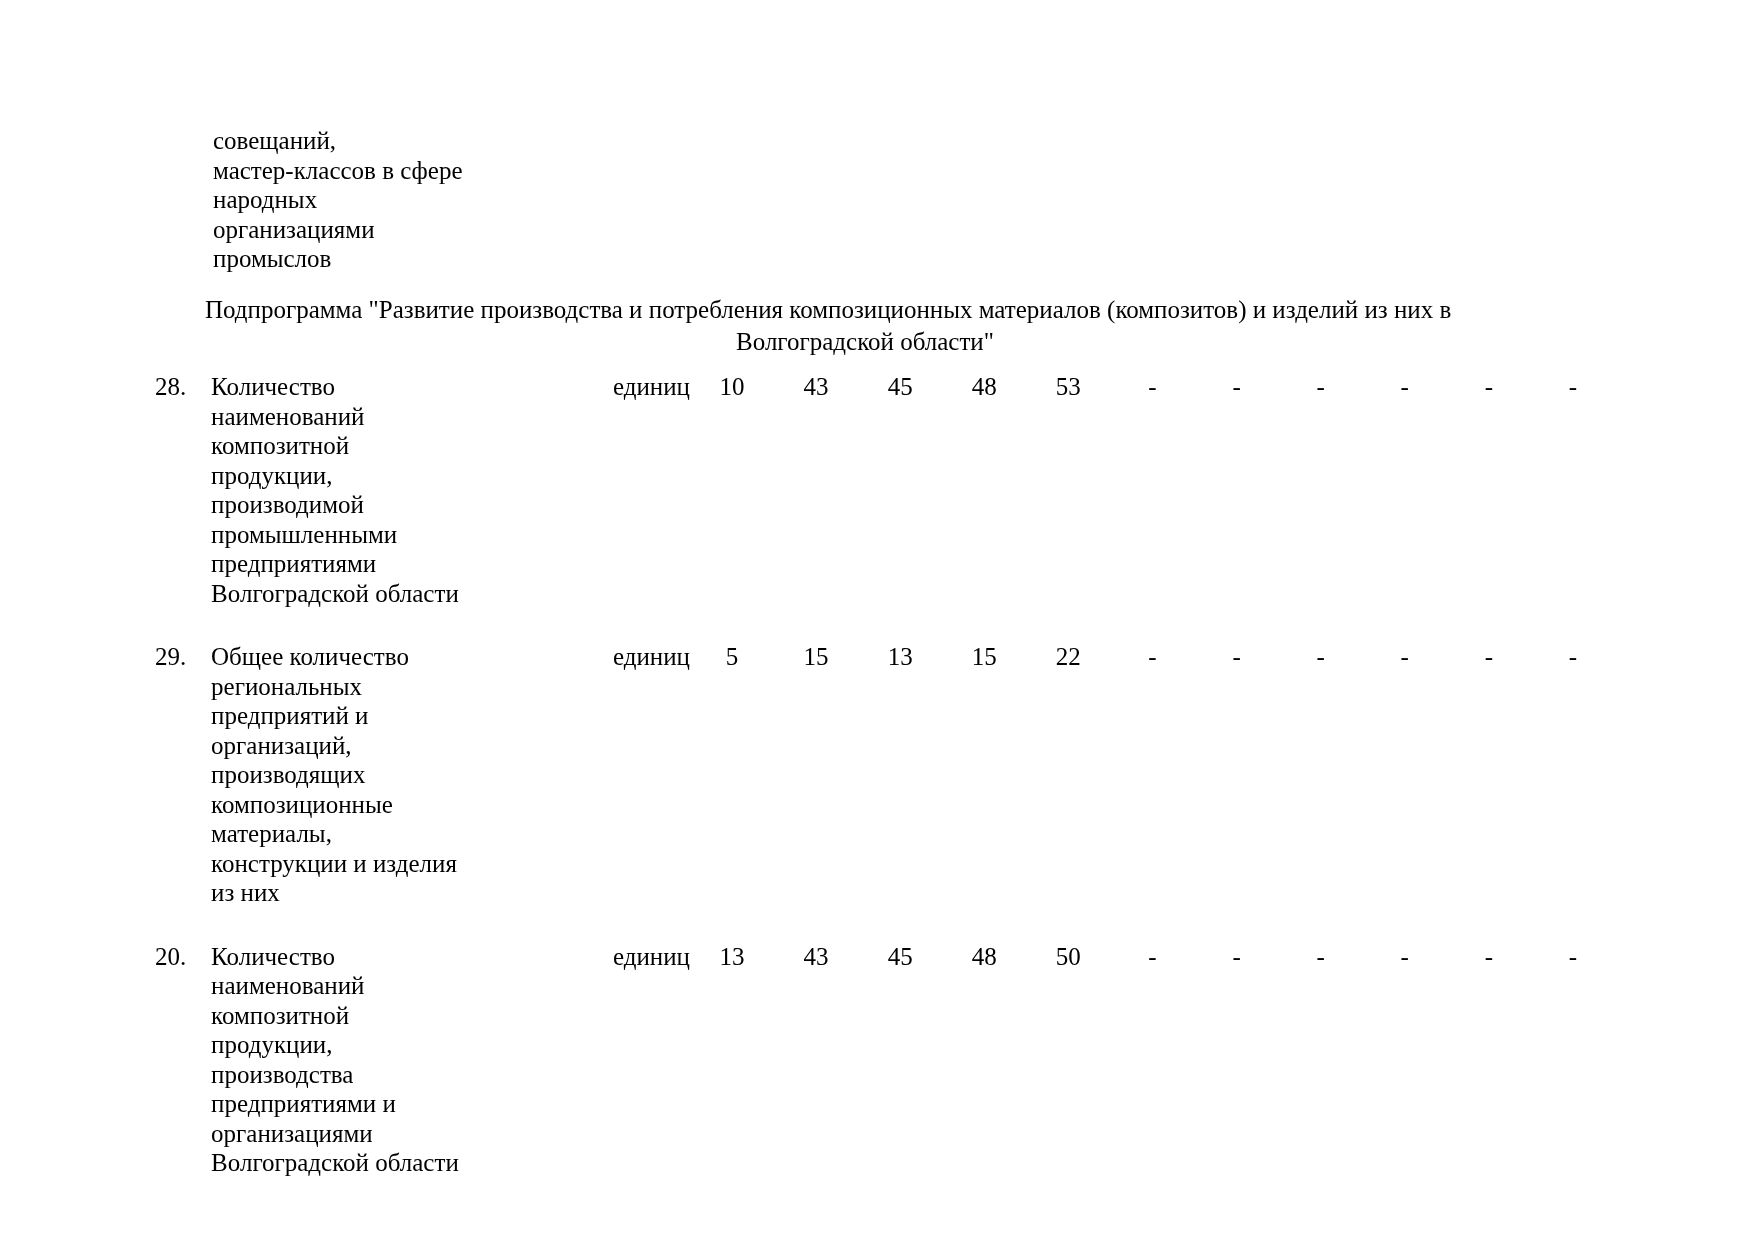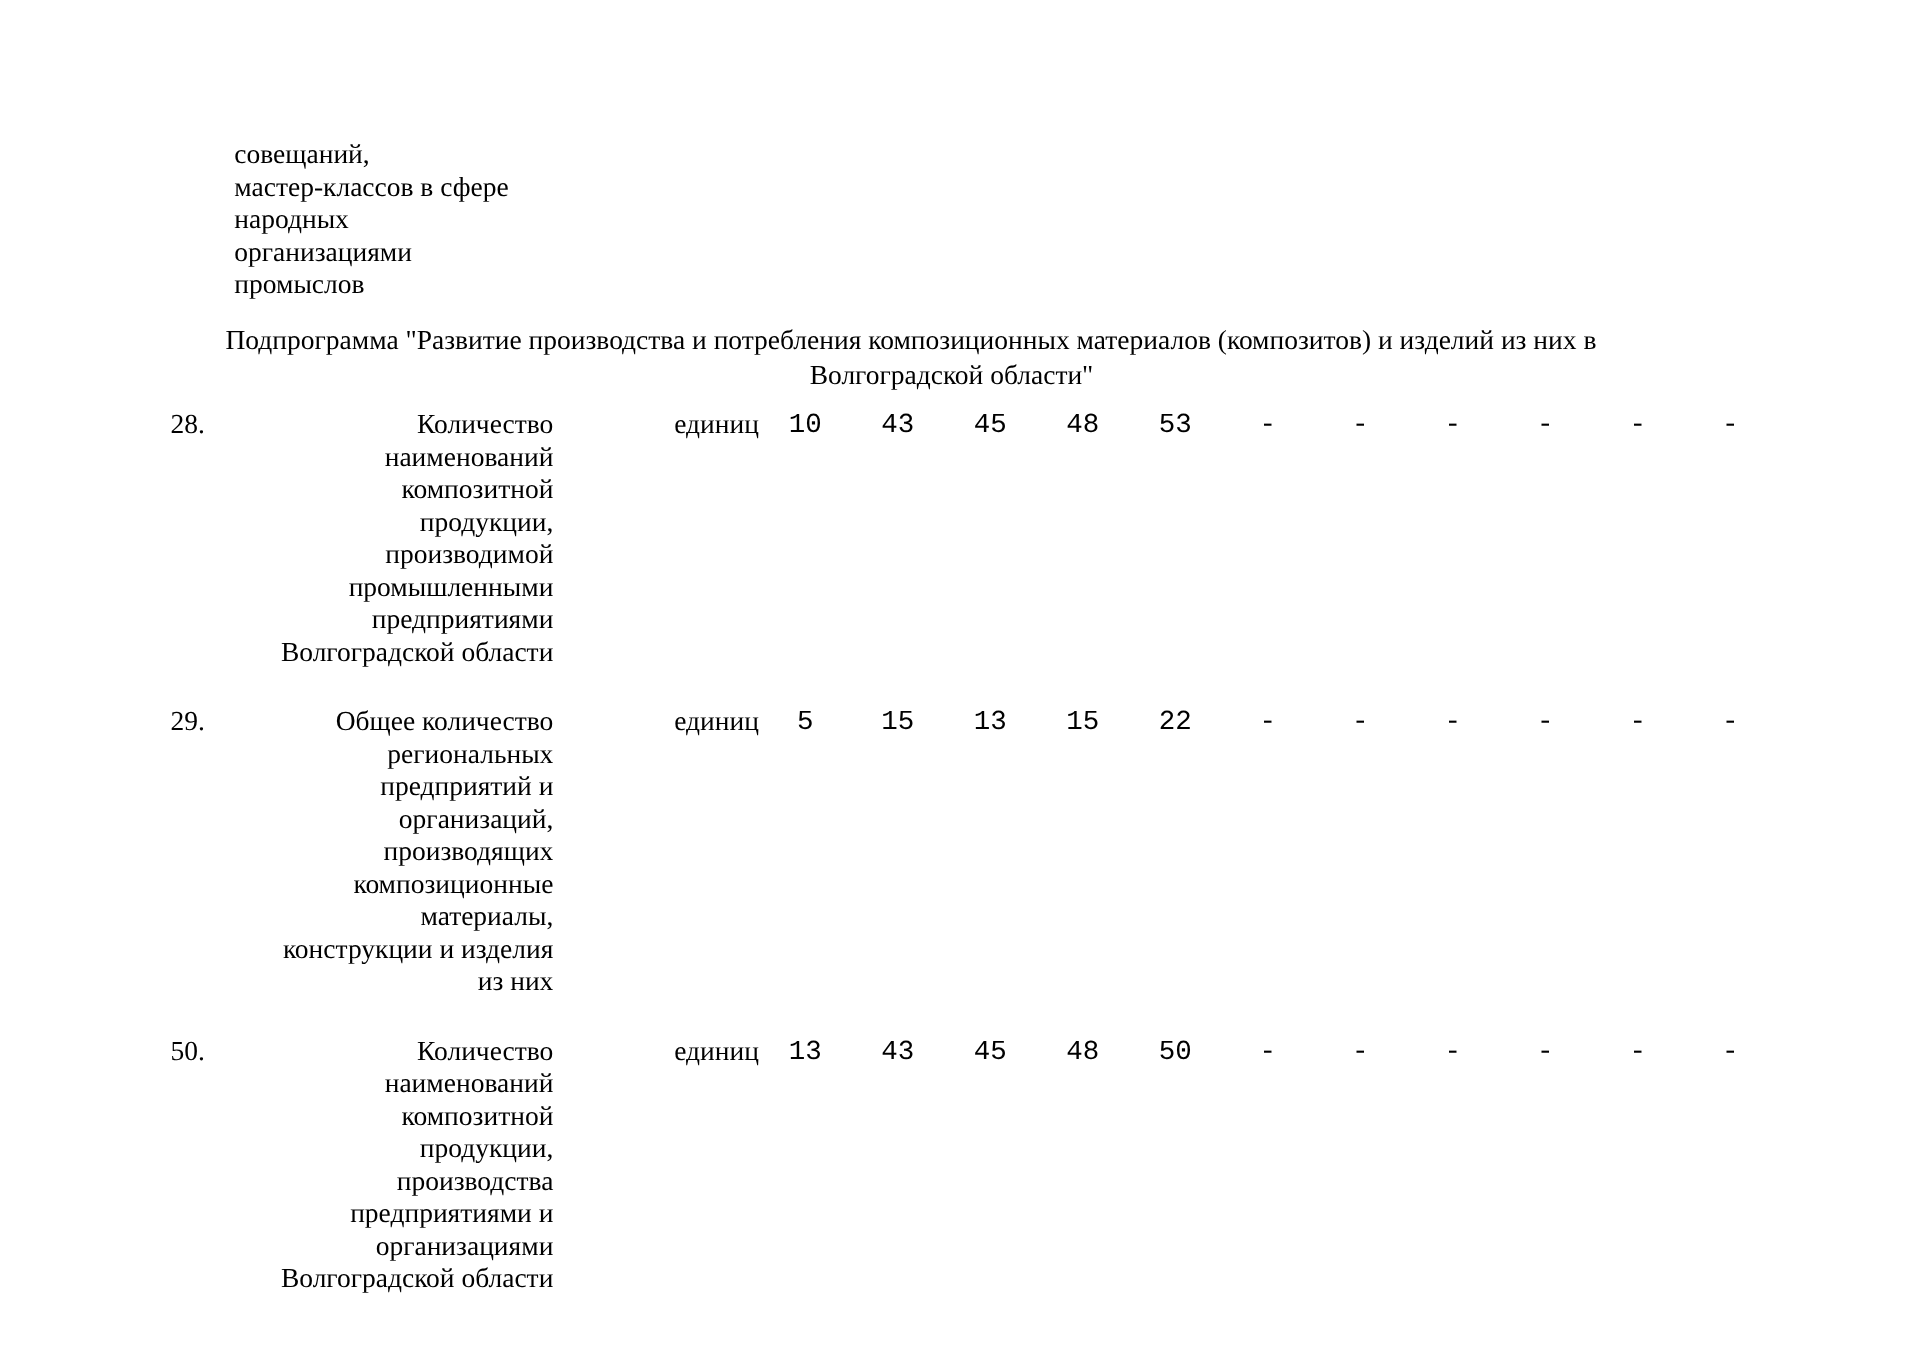--- a/index.html
+++ b/index.html
@@ -77,24 +77,23 @@
   .c-unit {
     width: 160px;
     text-align: right;
     padding-left: 36px;
     white-space: nowrap;
   }
   .c-val {
     width: 72px;
     text-align: center;
     white-space: nowrap;
-    font-family: Liberation Mono, monospace;
   }
   .row-spacer td { height: 34px; }
-  .c-name .ln { display: block; white-space: nowrap; text-align: right; }
+  .c-name .ln { display: block; white-space: nowrap; }
 </style>
 </head>
 <body>
 
 <div class="page">
 
   <div class="cont-block">
     <div class="ln">совещаний,</div>
     <div class="ln">мастер-классов в сфере</div>
     <div class="ln">народных</div>
@@ -165,21 +164,21 @@
         <td class="c-val">-</td>
         <td class="c-val">-</td>
         <td class="c-val">-</td>
       </tr>
 
       <tr class="row-spacer">
         <td colspan="14"></td>
       </tr>
 
       <tr>
-        <td class="c-num">50.</td>
+        <td class="c-num">20.</td>
         <td class="c-name">
           <span class="ln">Количество</span>
           <span class="ln">наименований</span>
           <span class="ln">композитной</span>
           <span class="ln">продукции,</span>
           <span class="ln">производства</span>
           <span class="ln">предприятиями и</span>
           <span class="ln">организациями</span>
           <span class="ln">Волгоградской области</span>
         </td>

